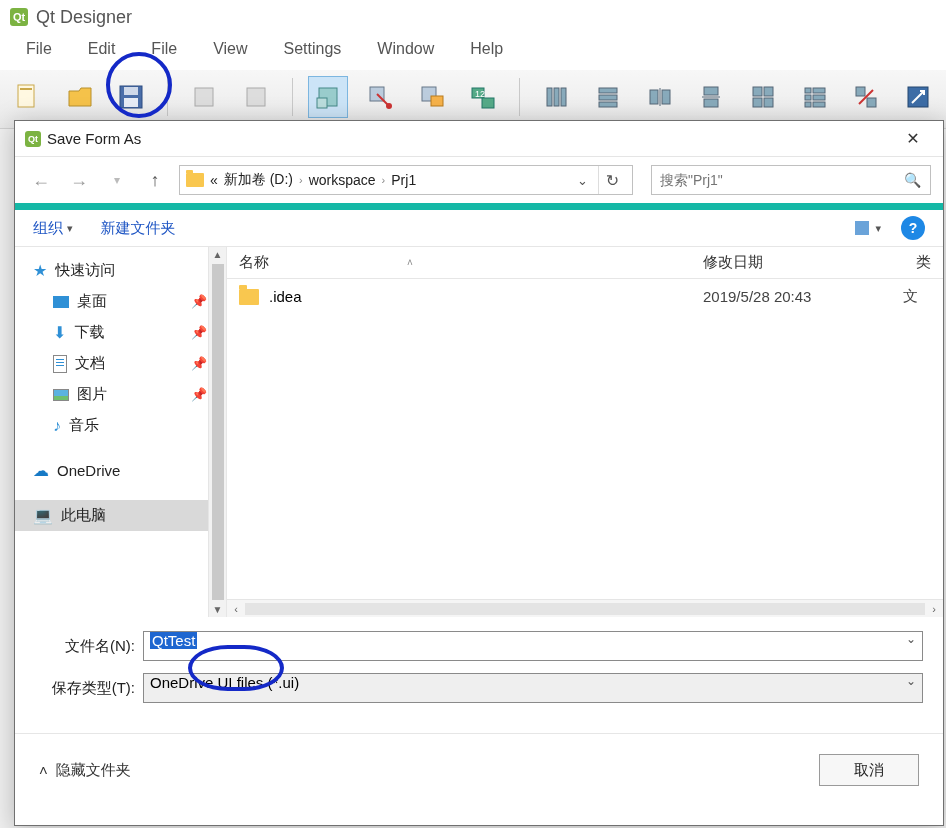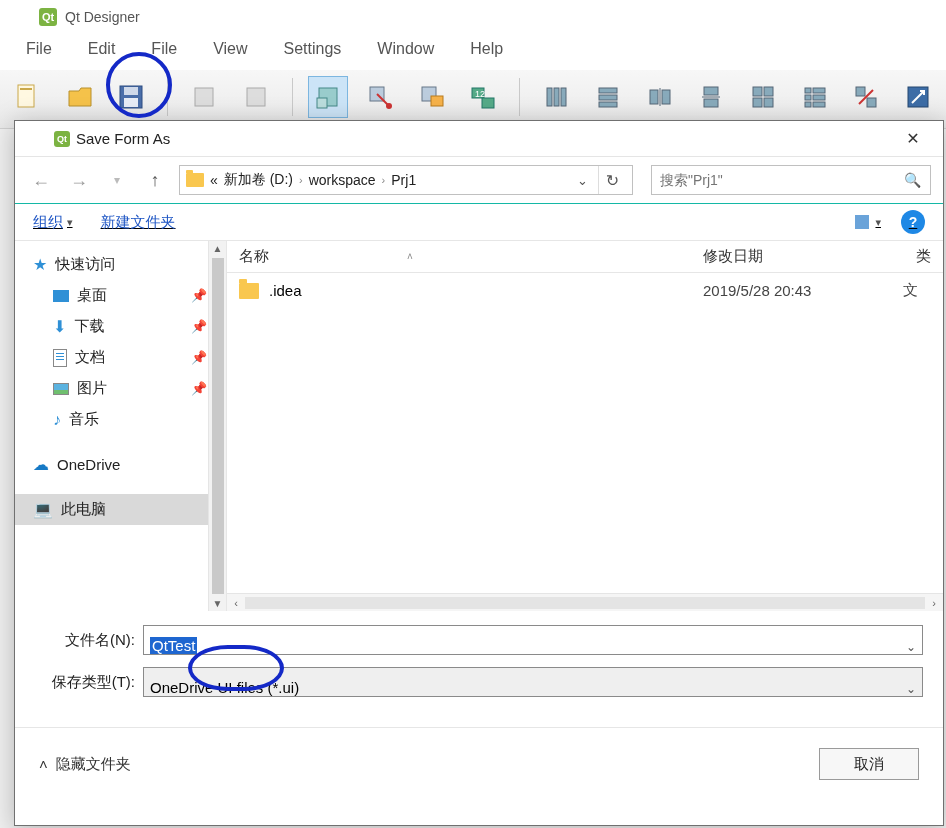--- a/index.html
+++ b/index.html
@@ -1,22 +1,22 @@
 <!DOCTYPE html>
 <html><head>
 <meta charset="utf-8">
 <style>
 * { box-sizing: border-box; margin: 0; padding: 0; font-family: "Segoe UI", "Microsoft YaHei", sans-serif; }
 body { background: #f0f0f0; width: 946px; height: 828px; overflow: hidden; position: relative; }
 
 
 .qt-window { background: #fff; }
 .qt-titlebar { display: flex; align-items: center; gap: 8px; padding: 4px 10px 2px 10px; height: 32px; }
-.qt-logo { width: 18px; height: 18px; background: #7cb342; border-radius: 3px; display: inline-flex; align-items:center; justify-content:center; color:#fff; font-size:11px; font-weight:bold;margin-left:29px;}
-.qt-title { color: #555; font-size: 14px; }
+.qt-logo { width: 18px; height: 18px; background: #7cb342; border-radius: 3px; display: inline-flex; align-items:center; justify-content:center; color:#fff; font-size:11px; font-weight:bold;}
+.qt-title { color: #555; font-size: 18px; }
 
 .menubar { display: flex; gap: 0; padding: 4px 8px 8px 8px; }
 .menubar .item { padding: 4px 18px; color: #555; font-size: 16px; cursor: default; }
 
 .toolbar { display: flex; align-items: center; padding: 6px 8px 10px 8px; gap: 12px; border-bottom: 1px solid #d0d0d0; background: linear-gradient(#f7f7f7,#e9e9e9); }
 .tool-btn { width: 42px; height: 42px; display:flex; align-items:center; justify-content:center; border:1px solid transparent; }
 .tool-sep { width:1px; height:38px; background:#c9c9c9; margin:0 4px; }
 .tool-active { background:#cce4f7 !important; border:1px solid #7cb6e0 !important; }
 
 
@@ -35,21 +35,21 @@
 .crumb-folder { width:18px; height:14px; background:#f9c74f; border-radius:1px; position:relative; }
 .crumb-folder::before { content:''; position:absolute; top:-3px; left:0; width:7px; height:3px; background:#f9c74f; border-radius:1px 1px 0 0;}
 .crumb-sep { color:#888; font-size:11px; }
 .crumb-item { color:#222; font-size:14px; }
 .crumb-dd { margin-left:auto; color:#555; font-size:13px;}
 .refresh-btn { width:28px; height:28px; display:flex; align-items:center; justify-content:center; color:#555; border-left:1px solid #ddd; margin-left:4px;}
 .searchbox { width:280px; border:1px solid #c0c0c0; height:30px; display:flex; align-items:center; padding:0 8px; background:#fff; margin-left:8px; }
 .searchbox input { border:none; outline:none; flex:1; font-size:14px; color:#666;}
 .searchbox .sicon { color:#777; font-size:14px;}
 
-.cmdbar { display:flex; align-items:center; padding:6px 18px; border-top:1px solid #14b8a6; border-bottom:1px solid #e6e6e6;text-decoration:underline;}
+.cmdbar { display:flex; align-items:center; padding:6px 18px; border-top:7px solid #14b8a6; border-bottom:1px solid #e6e6e6;}
 .cmd-link { color:#1f56c4; font-size:15px; margin-right:28px; display:flex; align-items:center; gap:4px;}
 .cmd-spacer { flex:1;}
 .view-btn { display:flex; align-items:center; gap:6px; color:#555; padding:2px 6px;}
 .help-btn { width:24px; height:24px; border-radius:50%; background:#1e88e5; color:#fff; display:flex; align-items:center; justify-content:center; font-size:14px; font-weight:bold; margin-left:14px;}
 
 .dlg-body { display:flex; height:370px; }
 .sidebar { width:212px; border-right:1px solid #e6e6e6; overflow:hidden; position:relative;}
 .sidebar-inner { padding:8px 0; }
 .side-item { display:flex; align-items:center; gap:8px; padding:6px 18px; font-size:15px; color:#222;}
 .side-item.indent { padding-left:38px; }
@@ -71,21 +71,21 @@
 .list-row .name { flex:1;}
 .list-row .date { width:200px; color:#444;}
 .list-row .type { width:28px; color:#444;}
 .hscroll { position:absolute; left:0; right:0; bottom:0; height:18px; background:#f5f5f5; border-top:1px solid #e5e5e5; display:flex; align-items:center;}
 .hscroll .harrow { width:18px; text-align:center; font-size:11px; color:#666;}
 .hscroll .htrack { flex:1; height:12px; background:#e4e4e4;}
 
 .form-area { padding:14px 20px 6px 20px; }
 .form-row { display:flex; align-items:center; margin-bottom:12px;}
 .form-label { width:100px; text-align:right; font-size:15px; color:#222; margin-right:8px;}
-.combo { flex:1; border:1px solid #8a8a8a; height:30px; display:flex; align-items:flex-end; padding:0 6px; background:#fff; font-size:15px;}
+.combo { flex:1; border:1px solid #8a8a8a; height:30px; display:flex; align-items:flex-start; padding:0 6px; background:#fff; font-size:15px;}
 .combo .dd { margin-left:auto; color:#555; font-size:12px;}
 .combo .sel-text { background:#1e66d0; color:#fff; padding:0 2px;}
 
 .dlg-footer { display:flex; align-items:center; padding:20px 24px; border-top:1px solid #e6e6e6; margin-top:12px;}
 .hide-folders { display:flex; align-items:center; gap:8px; color:#333; font-size:15px;}
 .footer-spacer { flex:1;}
 .btn { min-width:100px; height:32px; border:1px solid #9a9a9a; background:#f7f7f7; font-size:15px; color:#222; padding:0 18px; margin-left:14px;}
 .btn.primary { border:1px solid #0a64ad; box-shadow:inset 0 0 0 1px #5aa3dd;}
 .star { color:#2f90d6; font-size:16px;}
 .desk { width:16px; height:12px; background:#2f90d6; display:inline-block;}

